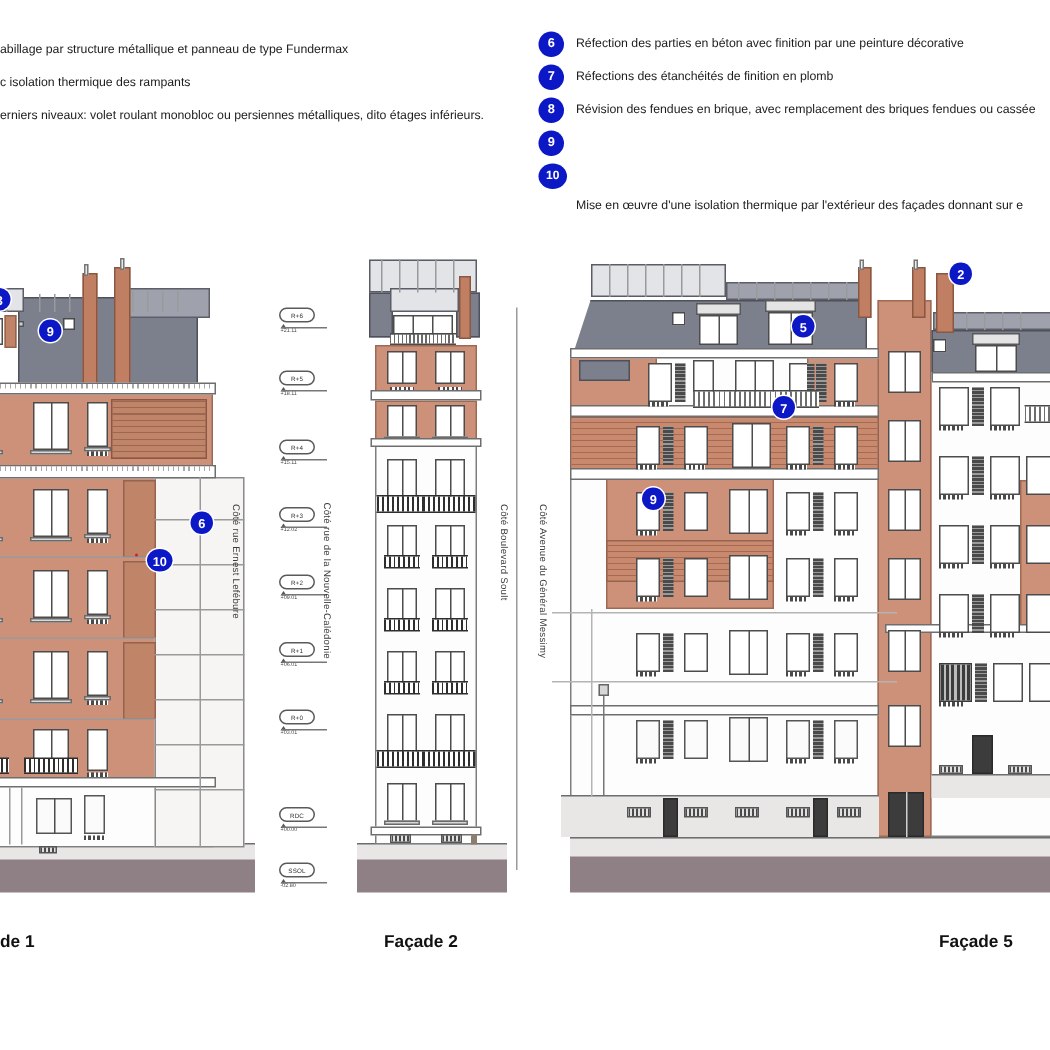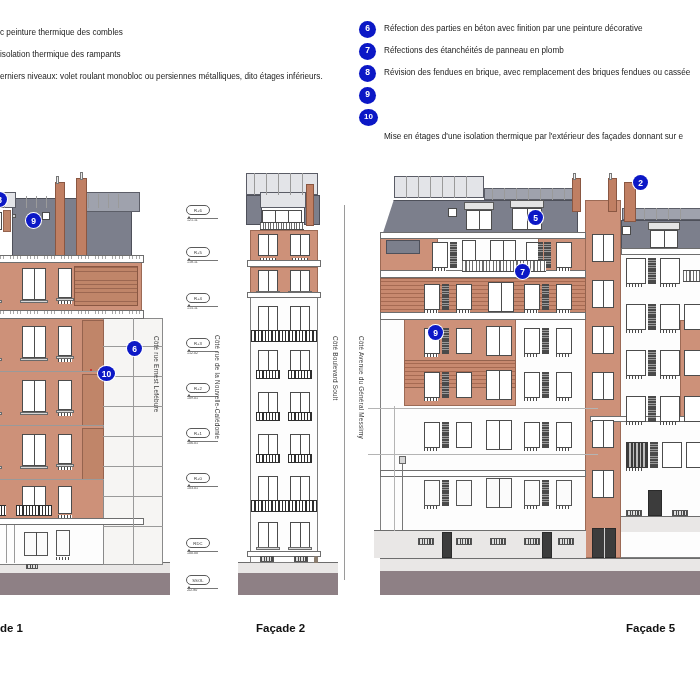--- a/index.html
+++ b/index.html
@@ -74,51 +74,51 @@
   }
   .pin.w{width:17px;}
 </style>
 </head>
 <body>
 
 <div class="sheet">
 
   <div class="legend left">
     <div class="lrow">
-      <span class="ltext">c peinture thermique des combles</span>
-    </div>
-    <div class="lrow">
-      <span class="ltext">isolation thermique des rampants</span>
+      <span class="ltext">abillage par structure métallique et panneau de type Fundermax</span>
+    </div>
+    <div class="lrow">
+      <span class="ltext">c isolation thermique des rampants</span>
     </div>
     <div class="lrow">
       <span class="ltext">erniers niveaux: volet roulant monobloc ou persiennes métalliques, dito étages inférieurs.</span>
     </div>
   </div>
 
   <div class="legend right">
     <div class="lrow">
       <span class="badge">6</span>
       <span class="ltext">Réfection des parties en béton avec finition par une peinture décorative</span>
     </div>
     <div class="lrow">
       <span class="badge">7</span>
-      <span class="ltext">Réfections des étanchéités de panneau en plomb</span>
+      <span class="ltext">Réfections des étanchéités de finition en plomb</span>
     </div>
     <div class="lrow">
       <span class="badge">8</span>
       <span class="ltext">Révision des fendues en brique, avec remplacement des briques fendues ou cassée</span>
     </div>
     <div class="lrow">
       <span class="badge">9</span>
     </div>
     <div class="lrow">
       <span class="badge wide">10</span>
     </div>
     <div class="lrow sub">
-      <span class="ltext indent">Mise en étages d'une isolation thermique par l'extérieur des façades donnant sur e</span>
+      <span class="ltext indent">Mise en œuvre d'une isolation thermique par l'extérieur des façades donnant sur e</span>
     </div>
   </div>
 
   <div class="fac" style="left:-30px;top:170px;width:200px;height:425px;">
 
     <div class="blk ground" style="left:0;top:402px;width:200px;height:23px;"></div>
     <div class="blk sidewalk" style="left:0;top:392px;width:200px;height:11px;"></div>
 
     <div class="blk brick" style="left:0;top:92px;width:172px;height:273px;"></div>
 

